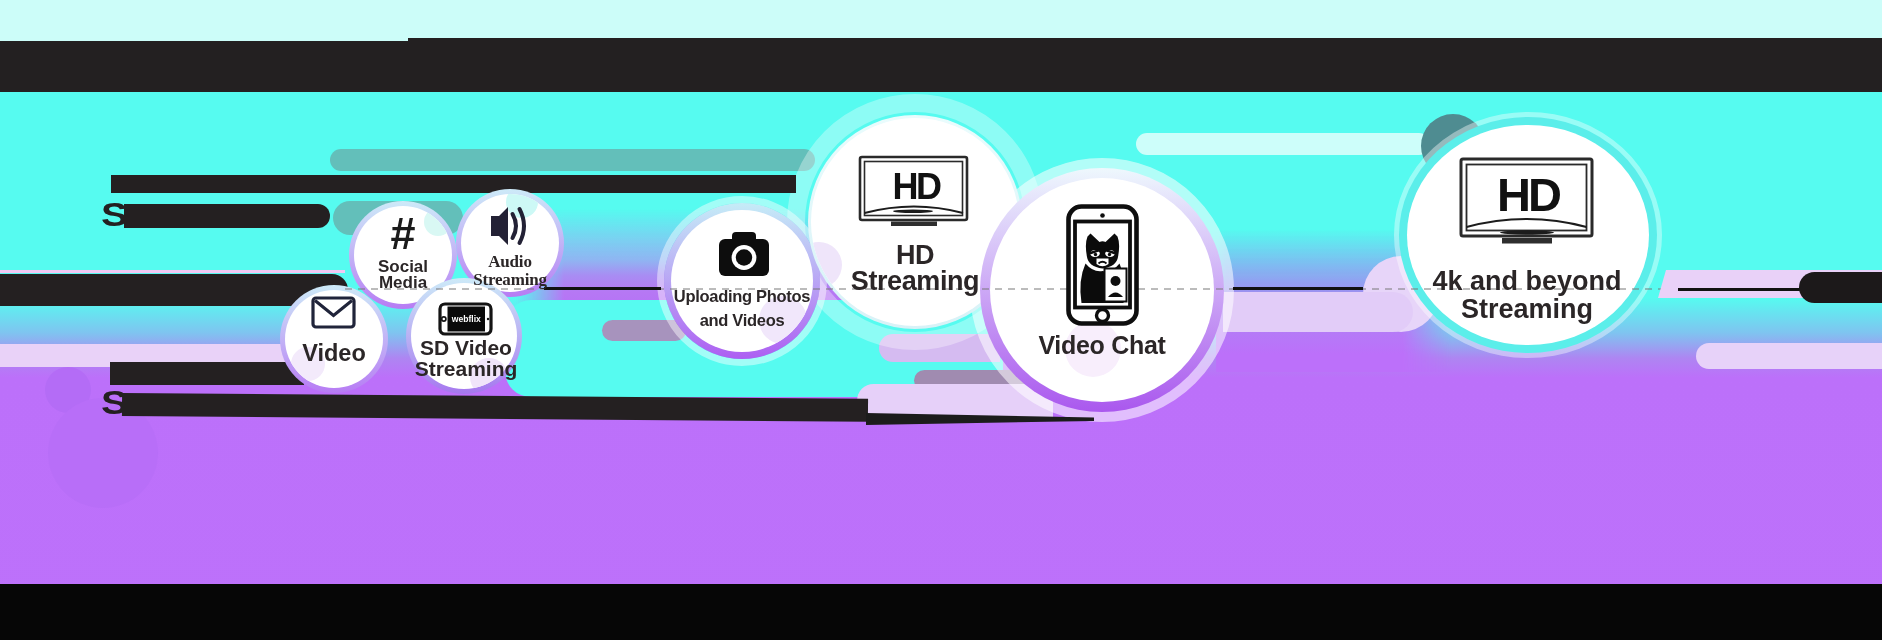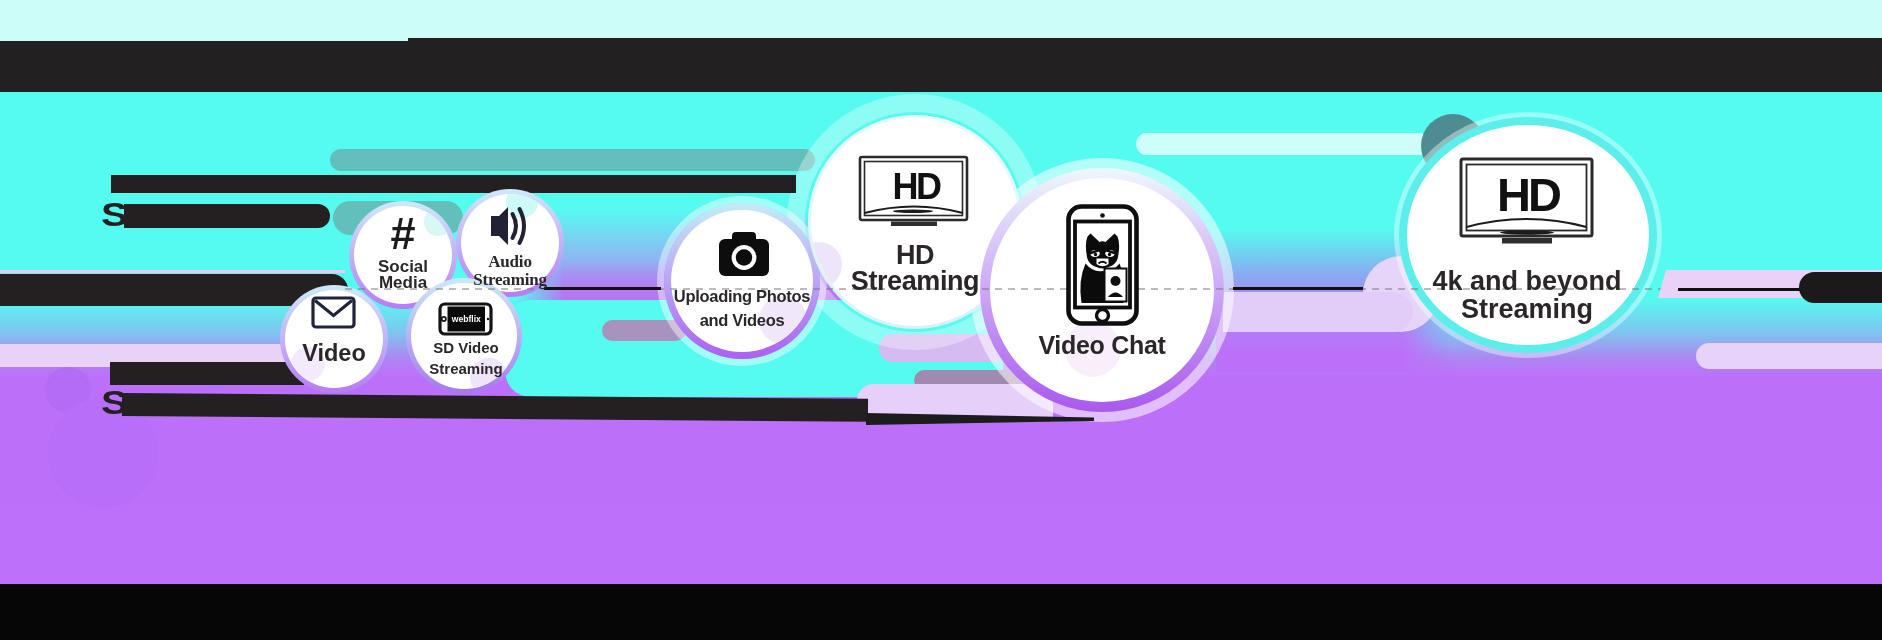--- a/index.html
+++ b/index.html
@@ -109,21 +109,21 @@
   background:repeating-linear-gradient(90deg,rgba(120,120,120,.5) 0 7px,transparent 7px 13px);"></div>
 <div class="abs" style="left:1658px;top:270px;width:224px;height:28px;background:#e9d1f8;clip-path:polygon(8px 0,100% 0,100% 100%,0 100%);"></div>
 <div class="abs" style="left:544px;top:287px;width:117px;height:3px;background:#111;"></div>
 <div class="abs" style="left:1233px;top:287px;width:130px;height:3px;background:#111;"></div>
 <div class="abs" style="left:1678px;top:287.5px;width:132px;height:3px;background:#111;"></div>
 <div class="abs" style="left:1799px;top:271.5px;width:83px;height:31.5px;border-radius:16px 0 0 16px;background:#1c191a;"></div>
 
 <div class="lbl" style="left:274px;top:339.5px;width:120px;font-size:23.5px;">Video</div>
 <div class="lbl" style="left:343px;top:259px;width:120px;font-size:17px;line-height:15.5px;">Social<br>Media</div>
 <div class="lbl" style="left:450px;top:252.5px;width:120px;font-size:17px;line-height:18px;letter-spacing:-0.2px;font-family:Liberation Serif, serif;">Audio<br>Streaming</div>
-<div class="lbl" style="left:404px;top:336.5px;width:124px;font-size:15px;line-height:21px;">SD Video<br>Streaming</div>
+<div class="lbl" style="left:404px;top:336.5px;width:124px;font-size:21px;line-height:21px;">SD Video<br>Streaming</div>
 <div class="lbl" style="left:667px;top:284px;width:150px;font-size:16.5px;line-height:24px;letter-spacing:-0.3px;">Uploading Photos<br>and Videos</div>
 <div class="lbl" style="left:845px;top:243px;width:140px;font-size:27px;line-height:25.5px;letter-spacing:-0.4px;">HD<br>Streaming</div>
 <div class="lbl" style="left:1027px;top:331px;width:150px;font-size:25px;letter-spacing:-0.3px;">Video Chat</div>
 <div class="lbl" style="left:1417px;top:268px;width:220px;font-size:27px;line-height:27.5px;">4k and beyond<br>Streaming</div>
 
 <svg class="abs" style="left:310px;top:295px;" width="47" height="35" viewBox="0 0 47 35">
   <rect x="3" y="3" width="41" height="29" rx="3" fill="#fff" stroke="#20243a" stroke-width="3.2"></rect>
   <path d="M5 5.5 L23.5 20.5 L42 5.5" fill="none" stroke="#20243a" stroke-width="3.2"></path>
 </svg>
 

